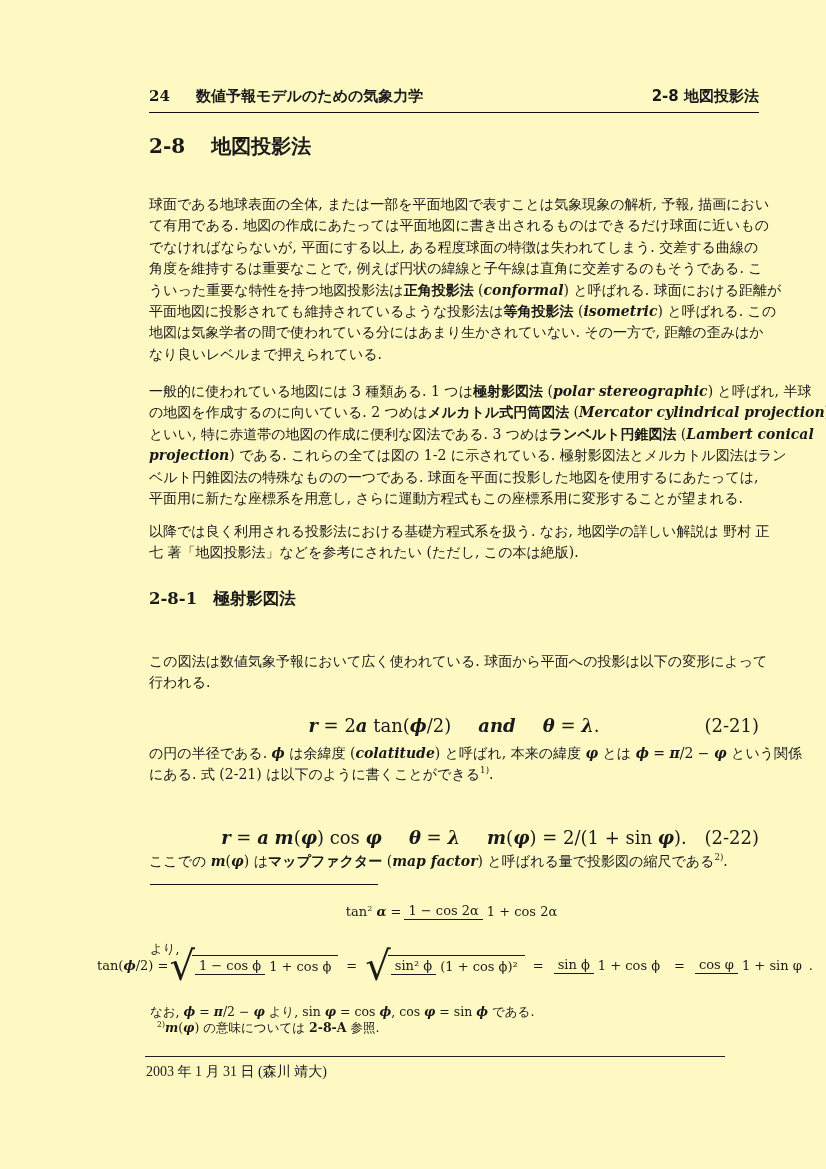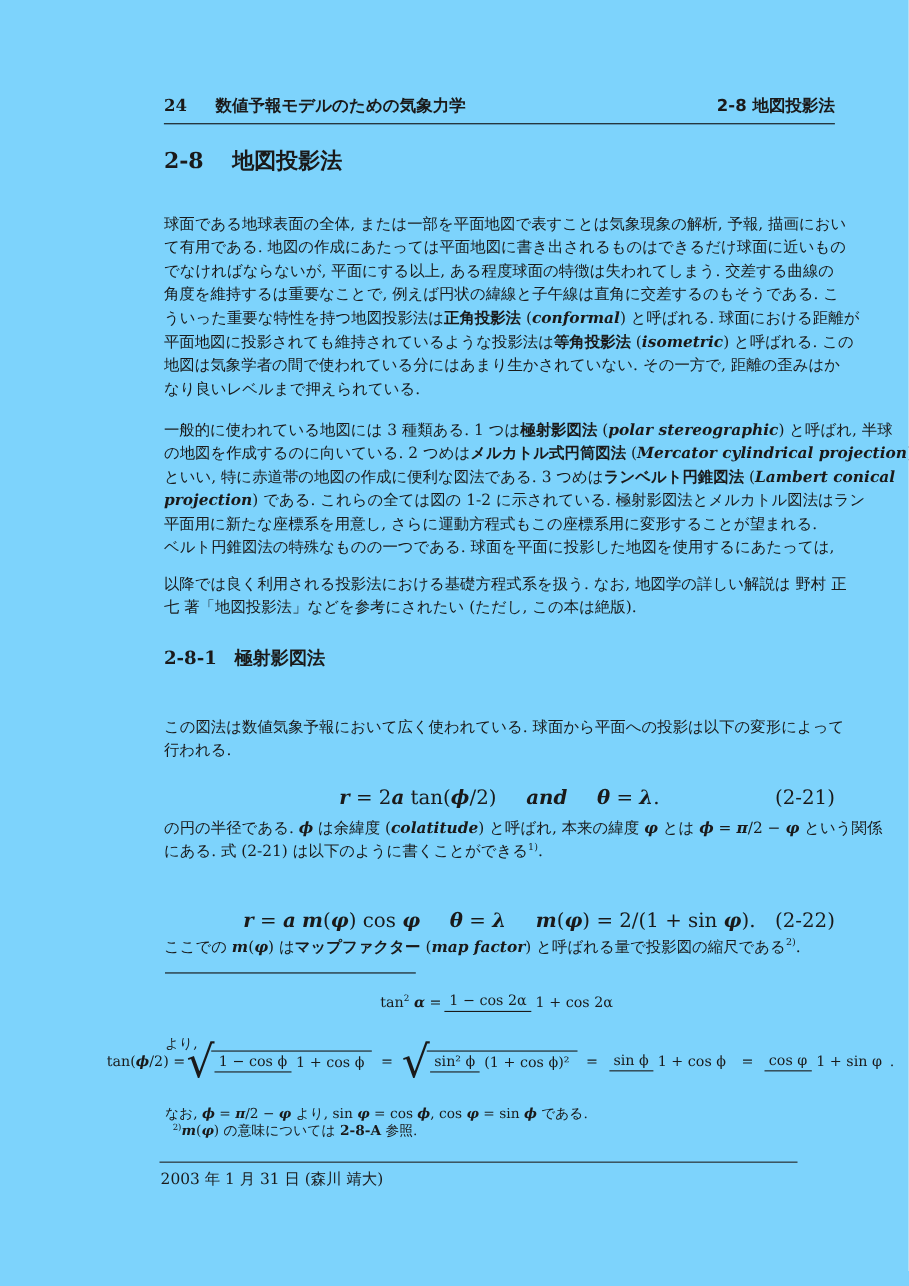--- a/index.html
+++ b/index.html
@@ -1,18 +1,18 @@
 <!DOCTYPE html>
 <html><head>
 <meta charset="utf-8">
 <style>
   html,body{margin:0;padding:0;background:#e8e8e8;}
   .page{
     position:relative;width:826px;height:1169px;margin:0 auto;
-    background:#7dd3fc;color:#1a1a1a;overflow:hidden;
+    background:#fef9c3;color:#1a1a1a;overflow:hidden;
     font-family:"DejaVu Serif","Liberation Serif",serif;
   }
   
   .header{
     position:absolute;left:149px;top:87px;width:610px;
     display:flex;align-items:baseline;border-bottom:1.5px solid #111;
     padding-bottom:6px;font-size:15px;
   }
   .pnum{font-weight:700;}
   .ltitle{margin-left:26px;font-family:"DejaVu Sans","Liberation Sans",sans-serif;font-weight:700;}
@@ -59,21 +59,21 @@
   .fneq1{top:903px}.fneq2{top:955px}
   .frac{display:inline-flex;flex-direction:row;vertical-align:middle;text-align:center;margin:0 3px;}
   .frac .num{display:block;padding:0 4px 1px;border-bottom:1px solid #1a1a1a;}
   .frac .den{display:block;padding:1px 4px 0;}
   .sqrt{display:inline-flex;align-items:center;margin:0 1px;}
   .sqrt .rad{font-size:40px;line-height:0;font-weight:400;margin-right:-3px;transform:translateY(1px);}
   .sqrt .body{border-top:1.3px solid #1a1a1a;padding-top:2px;}
   .eqgap{margin:0 7px;}
   
   .footer-rule{position:absolute;left:145px;top:1056px;width:580px;border-top:1px solid #222;}
-  .footer{position:absolute;left:146px;top:1063px;font-size:14px;white-space:nowrap;}
+  .footer{position:absolute;left:146px;top:1063px;font-size:14px;white-space:nowrap;font-family:Liberation Serif, serif;}
 </style>
 </head>
 <body>
 
 <div class="page">
 
   <div class="header">
     <span class="pnum">24</span>
     <span class="ltitle">数値予報モデルのための気象力学</span>
     <span class="rtitle">2-8 地図投影法</span>
@@ -92,22 +92,22 @@
       <div class="tline"><span>ういった重要な特性を持つ地図投影法は</span><span class="seg-b">正角投影法</span><span> (</span><span class="seg-i">conformal</span><span>) と呼ばれる. 球面における距離が</span></div>
       <div class="tline"><span>平面地図に投影されても維持されているような投影法は</span><span class="seg-b">等角投影法</span><span> (</span><span class="seg-i">isometric</span><span>) と呼ばれる. この</span></div>
       <div class="tline"><span>地図は気象学者の間で使われている分にはあまり生かされていない. その一方で, 距離の歪みはか</span></div>
       <div class="tline"><span>なり良いレベルまで押えられている.</span></div>
     </div>
   <div class="para p2">
       <div class="tline"><span>一般的に使われている地図には 3 種類ある. 1 つは</span><span class="seg-b">極射影図法</span><span> (</span><span class="seg-i">polar stereographic</span><span>) と呼ばれ, 半球</span></div>
       <div class="tline"><span>の地図を作成するのに向いている. 2 つめは</span><span class="seg-b">メルカトル式円筒図法</span><span> (</span><span class="seg-i">Mercator cylindrical projection</span><span>)</span></div>
       <div class="tline"><span>といい, 特に赤道帯の地図の作成に便利な図法である. 3 つめは</span><span class="seg-b">ランベルト円錐図法</span><span> (</span><span class="seg-i">Lambert conical</span></div>
       <div class="tline"><span class="seg-i">projection</span><span>) である. これらの全ては図の 1-2 に示されている. 極射影図法とメルカトル図法はラン</span></div>
+      <div class="tline"><span>ベルト円錐図法の特殊なものの一つである. 球面を平面に投影した地図を使用するにあたっては,</span></div>
       <div class="tline"><span>平面用に新たな座標系を用意し, さらに運動方程式もこの座標系用に変形することが望まれる.</span></div>
-      <div class="tline"><span>ベルト円錐図法の特殊なものの一つである. 球面を平面に投影した地図を使用するにあたっては,</span></div>
     </div>
   <div class="para p3">
       <div class="tline"><span>以降では良く利用される投影法における基礎方程式系を扱う. なお, 地図学の詳しい解説は 野村 正</span></div>
       <div class="tline"><span>七 著「地図投影法」などを参考にされたい (ただし, この本は絶版).</span></div>
     </div>
 
   <div class="sub-heading">
     <span class="num">2-8-1</span>
     <span class="jp">極射影図法</span>
   </div>

